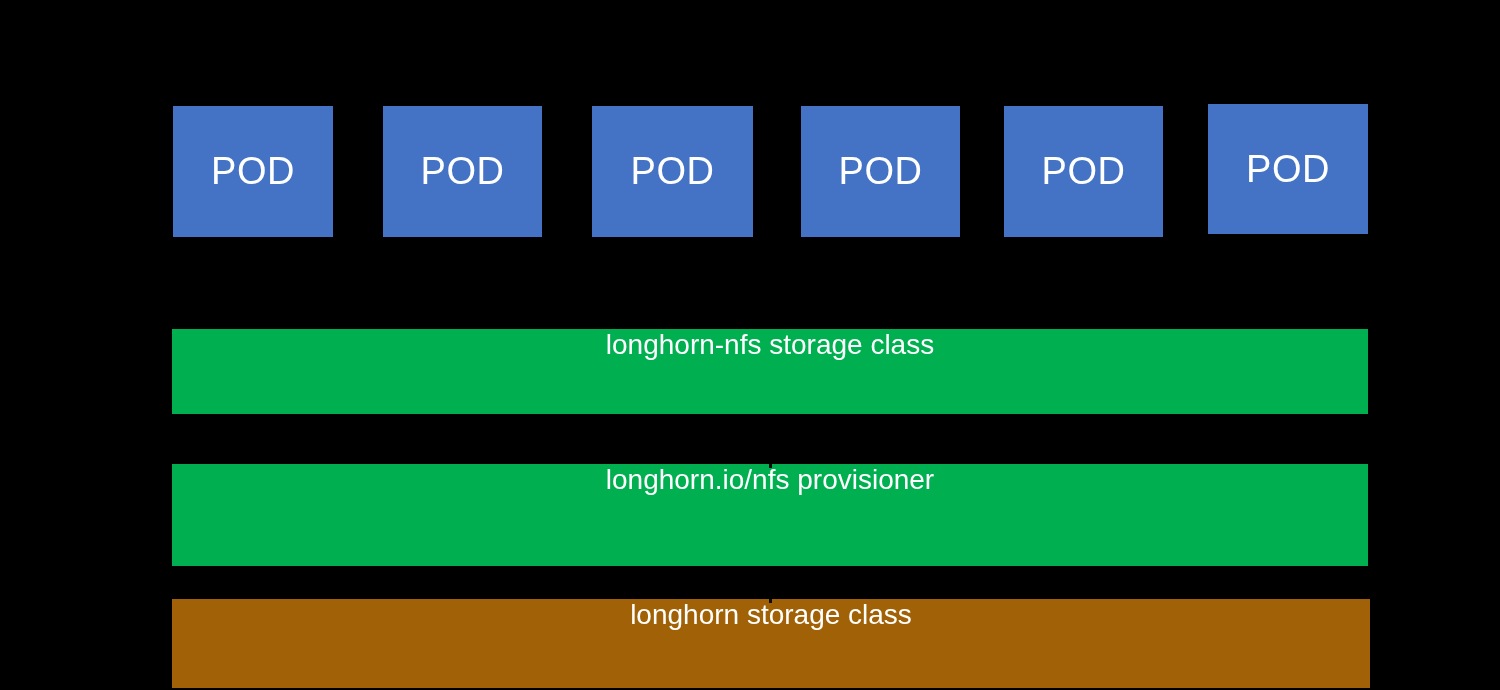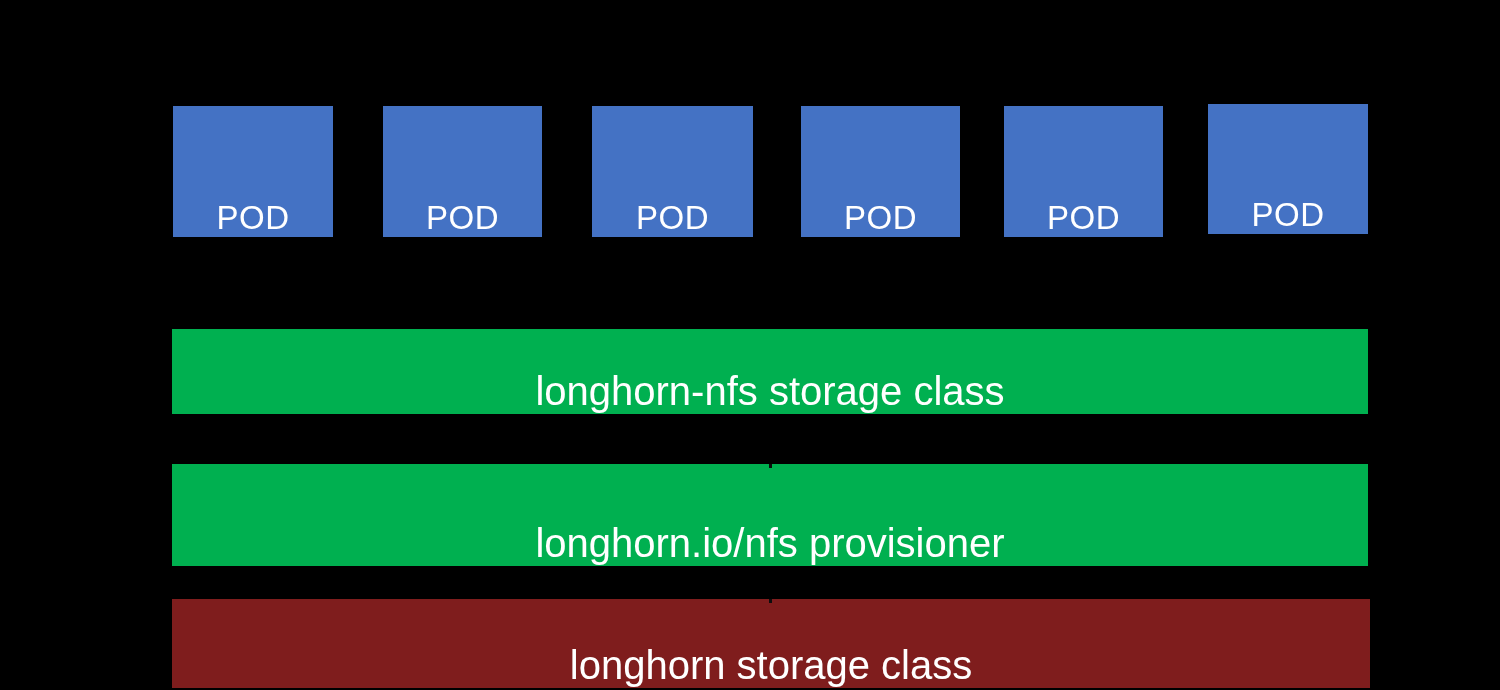--- a/index.html
+++ b/index.html
@@ -13,43 +13,43 @@
     height: 690px;
     background: #000000;
     overflow: hidden;
     font-family: "Liberation Sans", sans-serif;
   }
   .pod {
     position: absolute;
     background: #4472C4;
     color: #FFFFFF;
     display: flex;
-    align-items: flex-end;
+    align-items: center;
     justify-content: center;
-    font-size: 33px;
+    font-size: 38px;
     letter-spacing: 0.5px;
   }
   .pod-1 { left: 173px; top: 106px; width: 160px; height: 131px; }
   .pod-2 { left: 383px; top: 106px; width: 159px; height: 131px; }
   .pod-3 { left: 592px; top: 106px; width: 161px; height: 131px; }
   .pod-4 { left: 801px; top: 106px; width: 159px; height: 131px; }
   .pod-5 { left: 1004px; top: 106px; width: 159px; height: 131px; }
   .pod-6 { left: 1208px; top: 104px; width: 160px; height: 130px; }
   .bar {
     position: absolute;
     left: 172px;
     width: 1196px;
     color: #FFFFFF;
     display: flex;
-    align-items: flex-end;
+    align-items: flex-start;
     justify-content: center;
-    font-size: 40px;
+    font-size: 28px;
   }
   .bar-green { background: #00B050; }
-  .bar-purple { background: #7f1d1d; }
+  .bar-purple { background: #a16207; }
   .bar-1 { top: 329px; height: 85px; }
   .bar-2 { top: 464px; height: 102px; }
   .bar-3 { top: 599px; height: 89px; width: 1198px; }
   .tick {
     position: absolute;
     width: 3px;
     height: 4px;
     background: #0d0d0d;
   }
   .tick-1 { left: 769px; top: 464px; }

